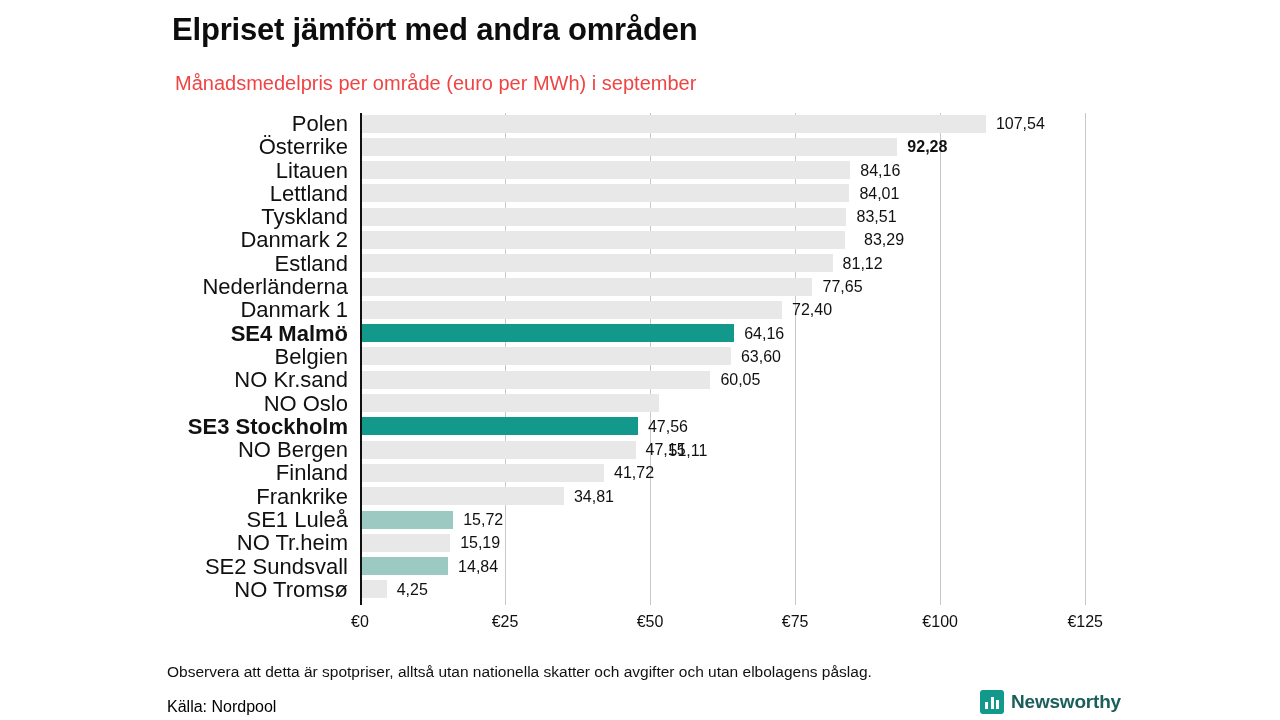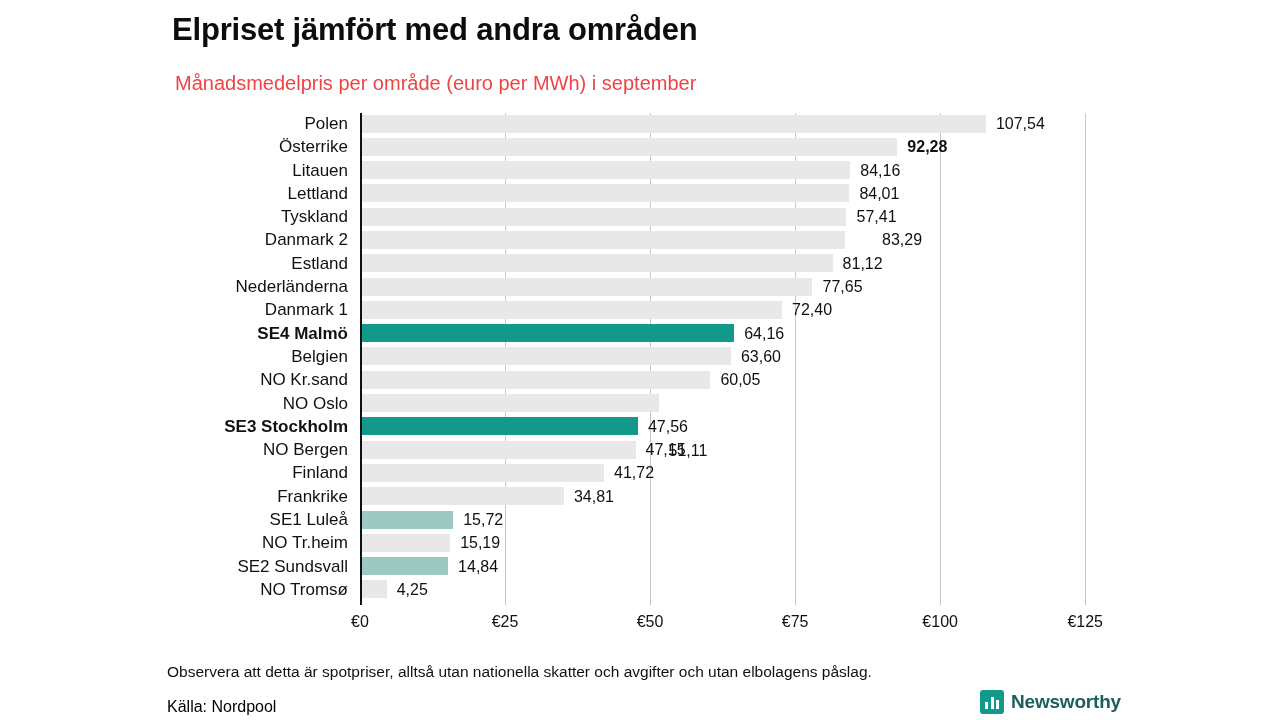--- a/index.html
+++ b/index.html
@@ -74,21 +74,21 @@
   }
   .row {
     position: relative;
     height: 23.3px;
   }
   .row .label {
     position: absolute;
     right: calc(100% + 12px);
     top: 0px;
     white-space: nowrap;
-    font-size: 17px;
+    font-size: 22px;
     line-height: 21px;
     color: #111111;
   }
   .row .label.bold {
     font-weight: bold;
   }
   .row .bar {
     position: absolute;
     left: 2px;
     top: 1.5px;
@@ -205,26 +205,26 @@
             <span class="value" style="left: 500.256px;">84,16</span>
           </div>
           <div class="row">
             <span class="label">Lettland</span>
             <div class="bar" style="width: 487.386px;"></div>
             <span class="value" style="left: 499.386px;">84,01</span>
           </div>
           <div class="row">
             <span class="label">Tyskland</span>
             <div class="bar" style="width: 484.485px;"></div>
-            <span class="value" style="left: 496.485px;">57,41</span>
+            <span class="value" style="left: 496.485px;">83,51</span>
           </div>
           <div class="row">
             <span class="label">Danmark  2</span>
             <div class="bar" style="width: 483.209px;"></div>
-            <span class="value" style="left: 522px;">83,29</span>
+            <span class="value" style="left: 504px;">83,29</span>
           </div>
           <div class="row">
             <span class="label">Estland</span>
             <div class="bar" style="width: 470.62px;"></div>
             <span class="value" style="left: 482.62px;">81,12</span>
           </div>
           <div class="row">
             <span class="label">Nederländerna</span>
             <div class="bar" style="width: 450.489px;"></div>
             <span class="value" style="left: 462.489px;">77,65</span>

